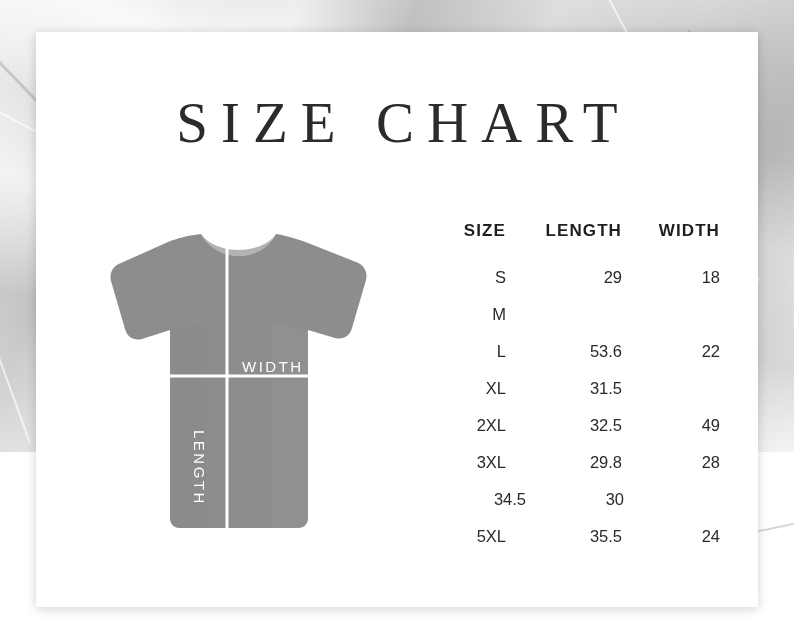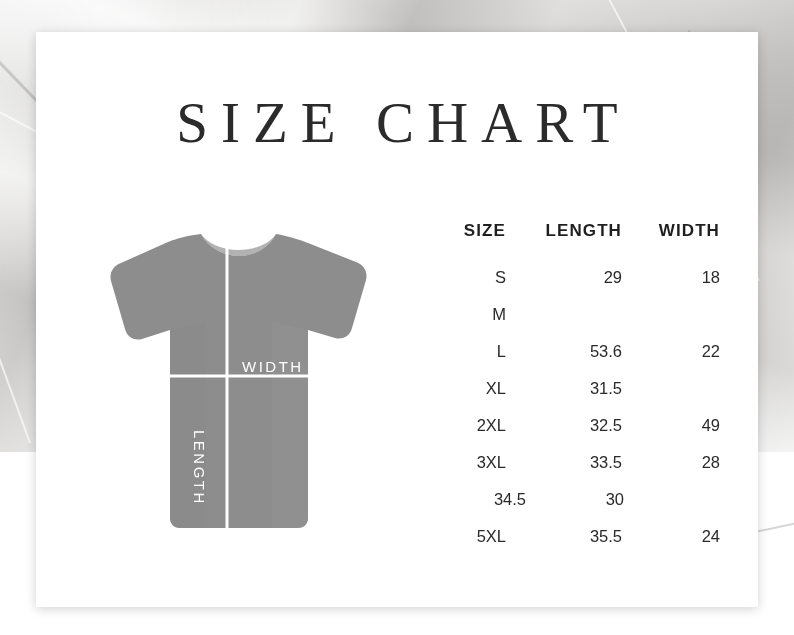--- a/index.html
+++ b/index.html
@@ -202,21 +202,21 @@
         <div class="tcell c-size">XL</div>
         <div class="tcell c-length">31.5</div>
       </div>
       <div class="trow">
         <div class="tcell c-size">2XL</div>
         <div class="tcell c-length">32.5</div>
         <div class="tcell c-width">49</div>
       </div>
       <div class="trow">
         <div class="tcell c-size">3XL</div>
-        <div class="tcell c-length">33.5</div>
+        <div class="tcell c-length">29.8</div>
         <div class="tcell c-width">28</div>
       </div>
       <div class="trow">
         <div class="tcell c-length">34.5</div>
         <div class="tcell c-width">30</div>
       </div>
       <div class="trow">
         <div class="tcell c-size">5XL</div>
         <div class="tcell c-length">35.5</div>
         <div class="tcell c-width">24</div>

